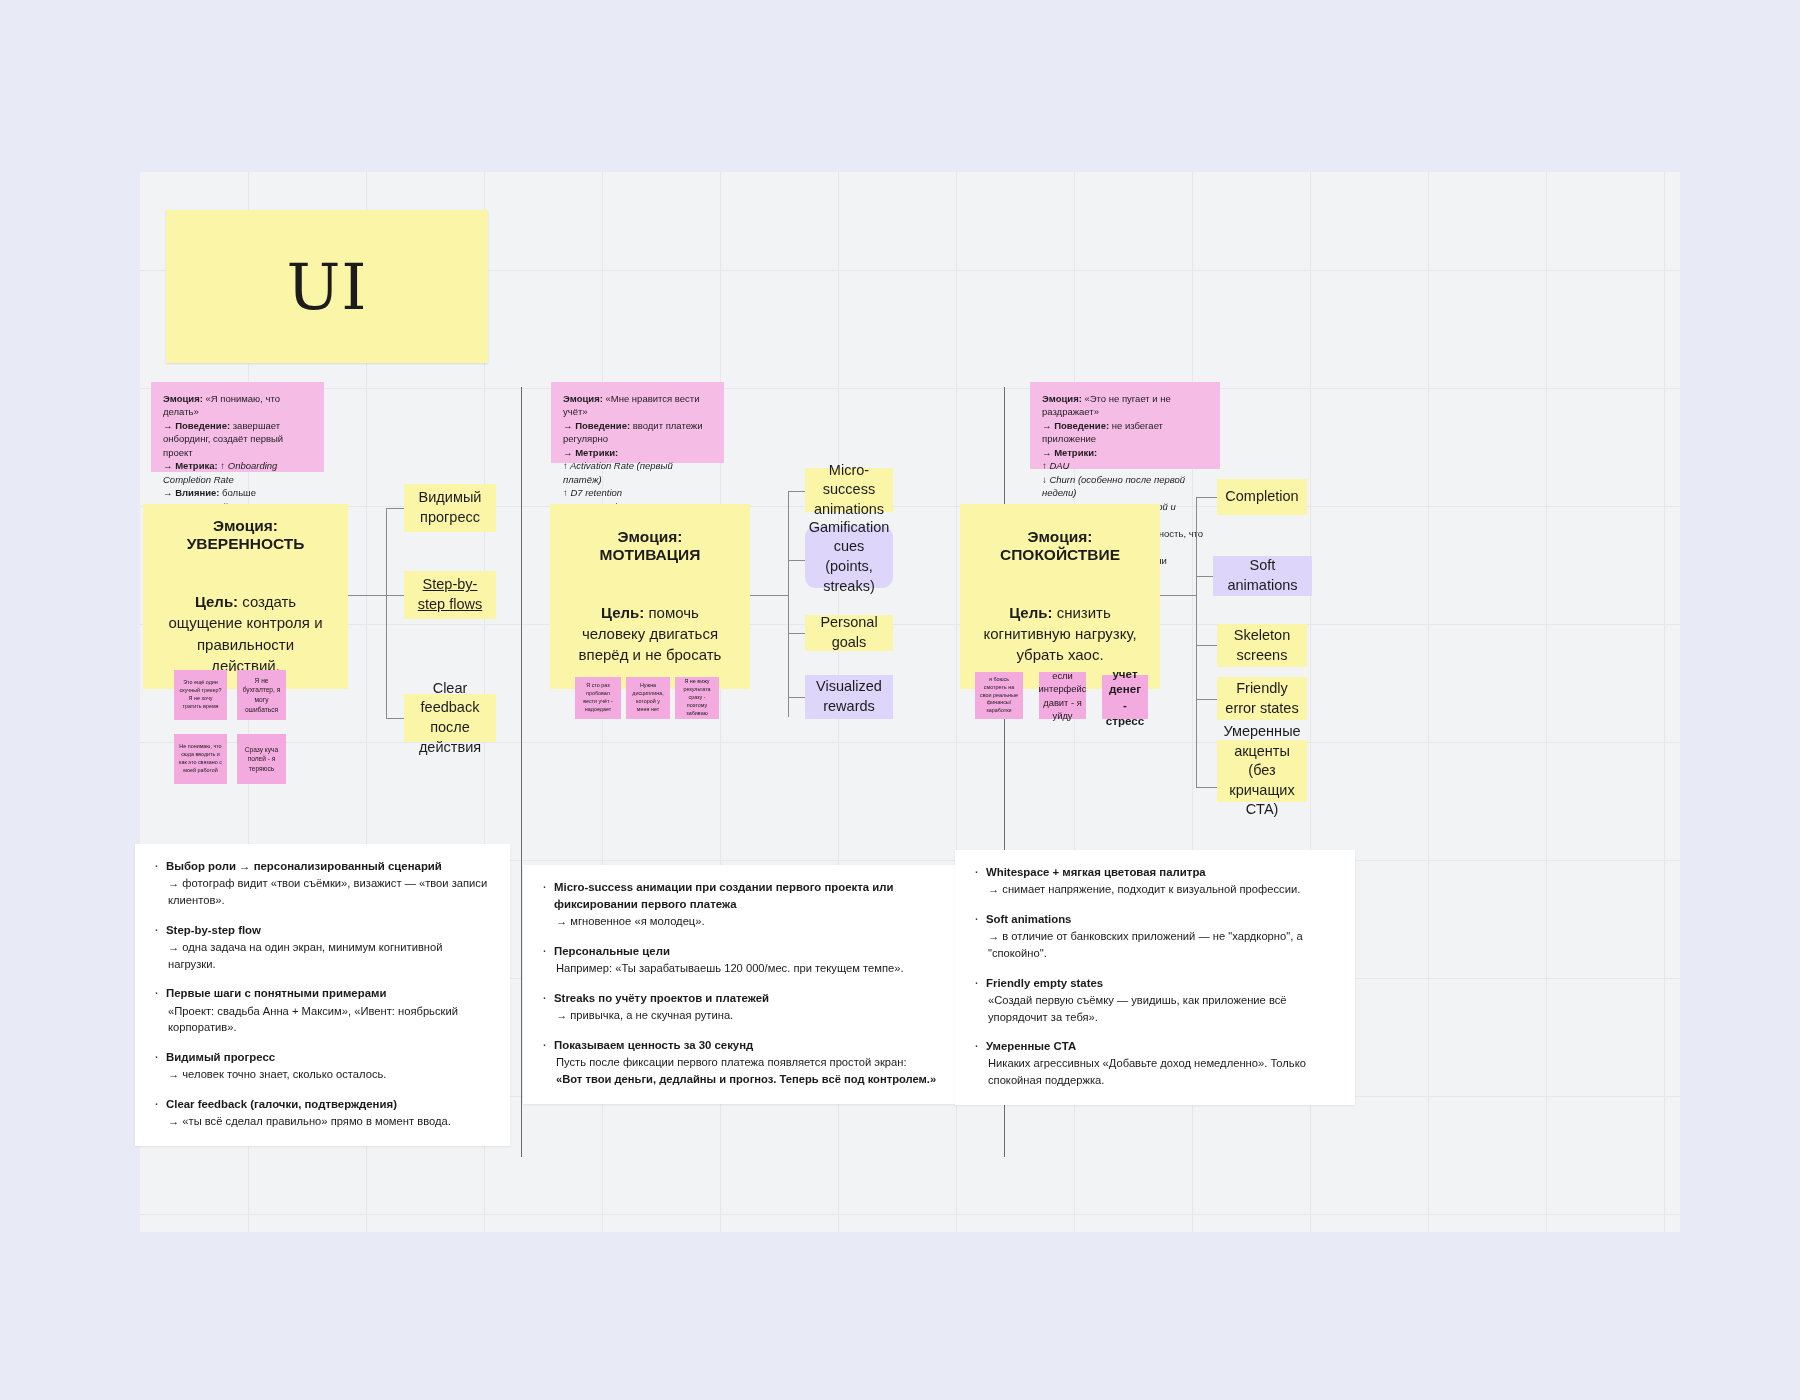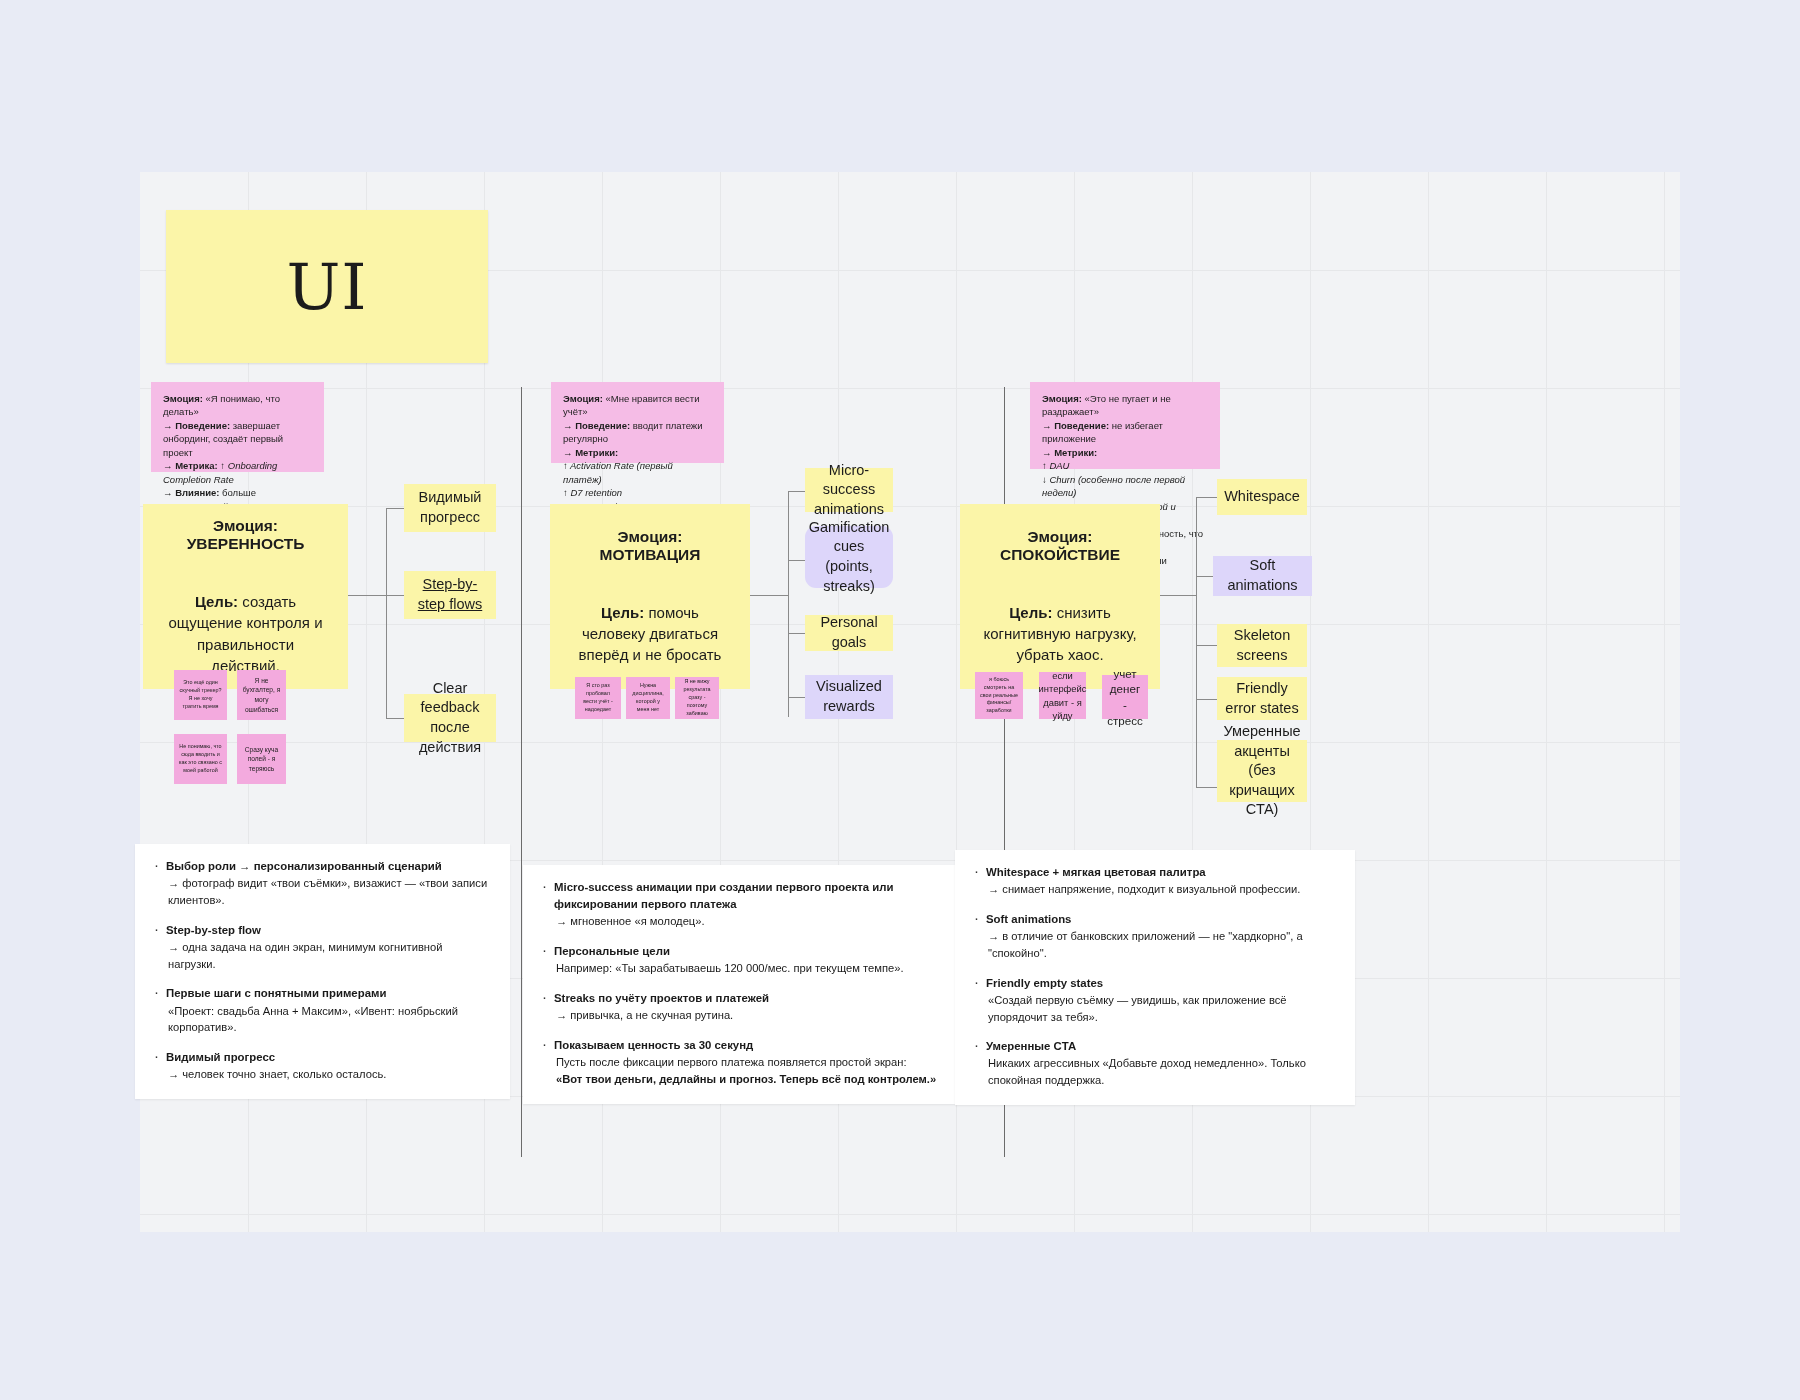--- a/index.html
+++ b/index.html
@@ -63,21 +63,21 @@
 
   
   .mini-note{
     display:flex;align-items:center;justify-content:center;
     text-align:center;color:#1d1d1d;padding:4px 5px;
     background:#f3aade;
   }
   .mini-note.s6{font-size:5.4px;line-height:1.45;}
   .mini-note.s7{font-size:6.6px;line-height:1.45;}
   .mini-note.s9{font-size:9.4px;line-height:1.4;}
-  .mini-note.s11{font-size:11.6px;line-height:1.35;}
+  .mini-note.s11{font-size:11.6px;line-height:1.35;font-weight:bold;}
 
   
   .panel{
     background:#fff;
     box-shadow:0 1px 2px rgba(0,0,0,.07);
     padding:14px 18px 16px 18px;
     color:#1a1a1a;
   }
   .panel ul{list-style:none;margin:0;padding:0;}
   .panel li{margin:0 0 13px 0;position:relative;padding-left:13px;}
@@ -163,20 +163,24 @@
         <div class="h">Step-by-step flow</div>
         <div class="s">→ одна задача на один экран, минимум когнитивной нагрузки.</div>
         </li>
       <li>
         <div class="h">Первые шаги с понятными примерами</div>
         <div class="s">«Проект: свадьба Анна + Максим», «Ивент: ноябрьский корпоратив».</div>
         </li>
       <li>
         <div class="h">Видимый прогресс</div>
         <div class="s">→ человек точно знает, сколько осталось.</div>
+        </li>
+      <li>
+        <div class="h">Clear feedback (галочки, подтверждения)</div>
+        <div class="s">→ «ты всё сделал правильно» прямо в момент ввода.</div>
         </li>
     </ul>
   </div>
 
   <div class="abs metric-note" style="left:411px;top:210px;width:173px;height:81px;">
     <div><b>Эмоция:</b>
       <span>«Мне нравится вести учёт»</span></div>
     <div><b>→ Поведение:</b>
       <span>вводит платежи регулярно</span></div>
     <div><b>→ Метрики:</b></div>
@@ -268,21 +272,21 @@
 
   <div class="abs line-h" style="left:1020px;top:423px;width:36px;"></div>
   <div class="abs line-v" style="left:1056px;top:325px;height:290px;"></div>
   <div class="abs line-h" style="left:1056px;top:325px;width:21px;"></div>
   <div class="abs line-h" style="left:1056px;top:404px;width:21px;"></div>
   <div class="abs line-h" style="left:1056px;top:473px;width:21px;"></div>
   <div class="abs line-h" style="left:1056px;top:527px;width:21px;"></div>
   <div class="abs line-h" style="left:1056px;top:615px;width:21px;"></div>
 
   <div class="abs chip yellow" style="left:1077px;top:307px;width:90px;height:36px;">
-    <span>Whitespace</span>
+    <span>Completion</span>
     </div>
   <div class="abs chip purple" style="left:1073px;top:384px;width:99px;height:40px;">
     <span>Soft animations</span>
     </div>
   <div class="abs chip yellow" style="left:1077px;top:452px;width:90px;height:43px;">
     <span>Skeleton screens</span>
     </div>
   <div class="abs chip yellow" style="left:1077px;top:505px;width:90px;height:43px;">
     <span>Friendly error states</span>
     </div>

